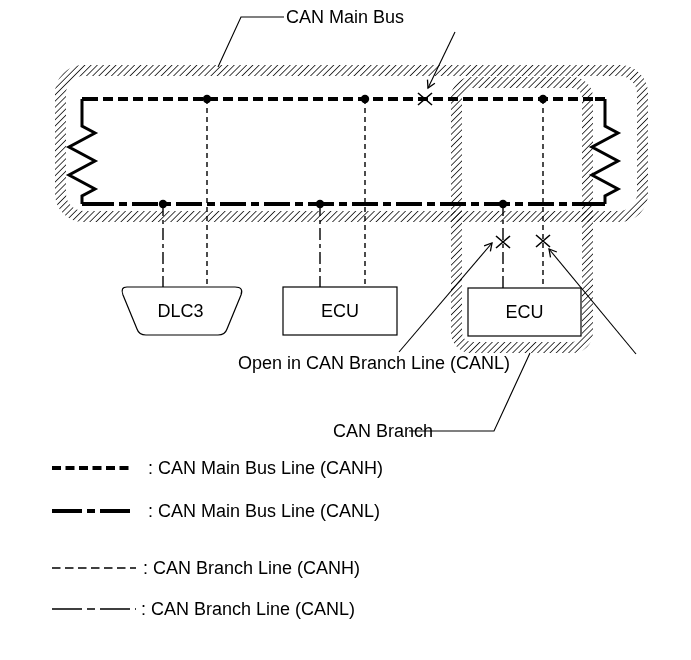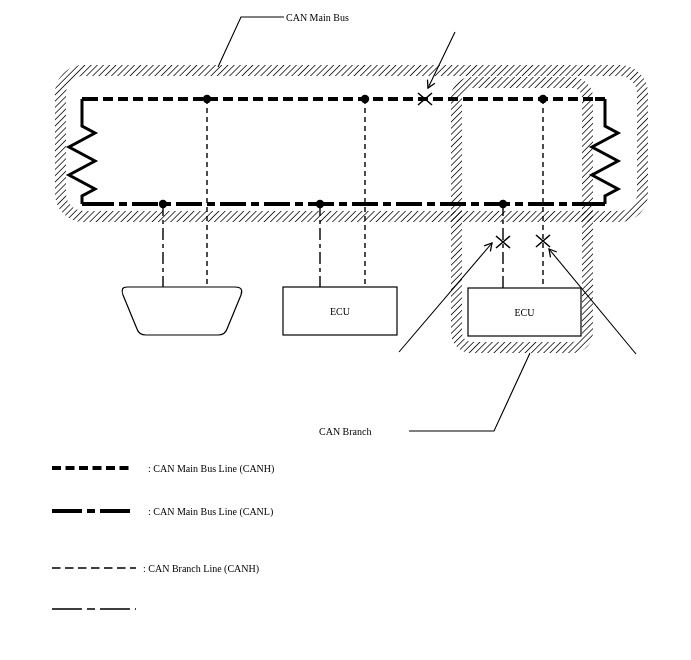--- a/index.html
+++ b/index.html
@@ -3,22 +3,22 @@
 <meta charset="utf-8">
 <style>
   html, body { margin: 0; padding: 0; }
   body { background: #ffffff; }
   .stage {
     position: relative;
     width: 691px;
     height: 660px;
     background: var(--bg-color, #ffffff);
     color: var(--line-color, #000000);
-    font-family: Liberation Serif, serif;
-    font-size: 10px;
+    font-family: Liberation Sans, sans-serif;
+    font-size: 18px;
     line-height: 15px;
     overflow: hidden;
   }
   .stage svg { position: absolute; left: 0; top: 0; }
   .lbl {
     position: absolute;
     white-space: nowrap;
     color: var(--line-color, #000000);
   }
   .lbl.center { text-align: center; }
@@ -112,31 +112,34 @@
 
     <path d="M52,468 H133" stroke="currentColor" stroke-width="4" stroke-dasharray="9 4.5" fill="none"></path>
     <path d="M52,511 H133" stroke="currentColor" stroke-width="4" stroke-dasharray="30 5 8 5" fill="none"></path>
     <path d="M52,568 H136" stroke="currentColor" stroke-width="1.4" stroke-dasharray="8.5 4.5" fill="none"></path>
     <path d="M52,609 H136" stroke="currentColor" stroke-width="1.4" stroke-dasharray="30 5 8 5" fill="none"></path>
   </svg>
 
   <div class="lbl" style="left:286px; top:10px;">CAN Main Bus</div>
 
 
+  <div class="lbl" style="left:238px; top:356px;">Open in CAN Branch Line (CANL)</div>
 
   <div class="lbl" style="left:560px; top:359px;">
   </div>
 
-  <div class="lbl" style="left:319px; top:424px;">CAN Branch</div>
+  <div class="lbl" style="left:333px; top:424px;">CAN Branch</div>
 
+  <div class="lbl center" style="left:118px; top:304px; width:125px;">DLC3</div>
 
   <div class="lbl center" style="left:283px; top:304px; width:114px;">ECU</div>
 
   <div class="lbl center" style="left:468px; top:305px; width:113px;">ECU</div>
 
   <div class="lbl" style="left:148px; top:461px;">: CAN Main Bus Line (CANH)</div>
 
   <div class="lbl" style="left:148px; top:504px;">: CAN Main Bus Line (CANL)</div>
 
   <div class="lbl" style="left:143px; top:561px;">: CAN Branch Line (CANH)</div>
 
+  <div class="lbl" style="left:141px; top:602px;">: CAN Branch Line (CANL)</div>
 
 </div>
 
 </body></html>

